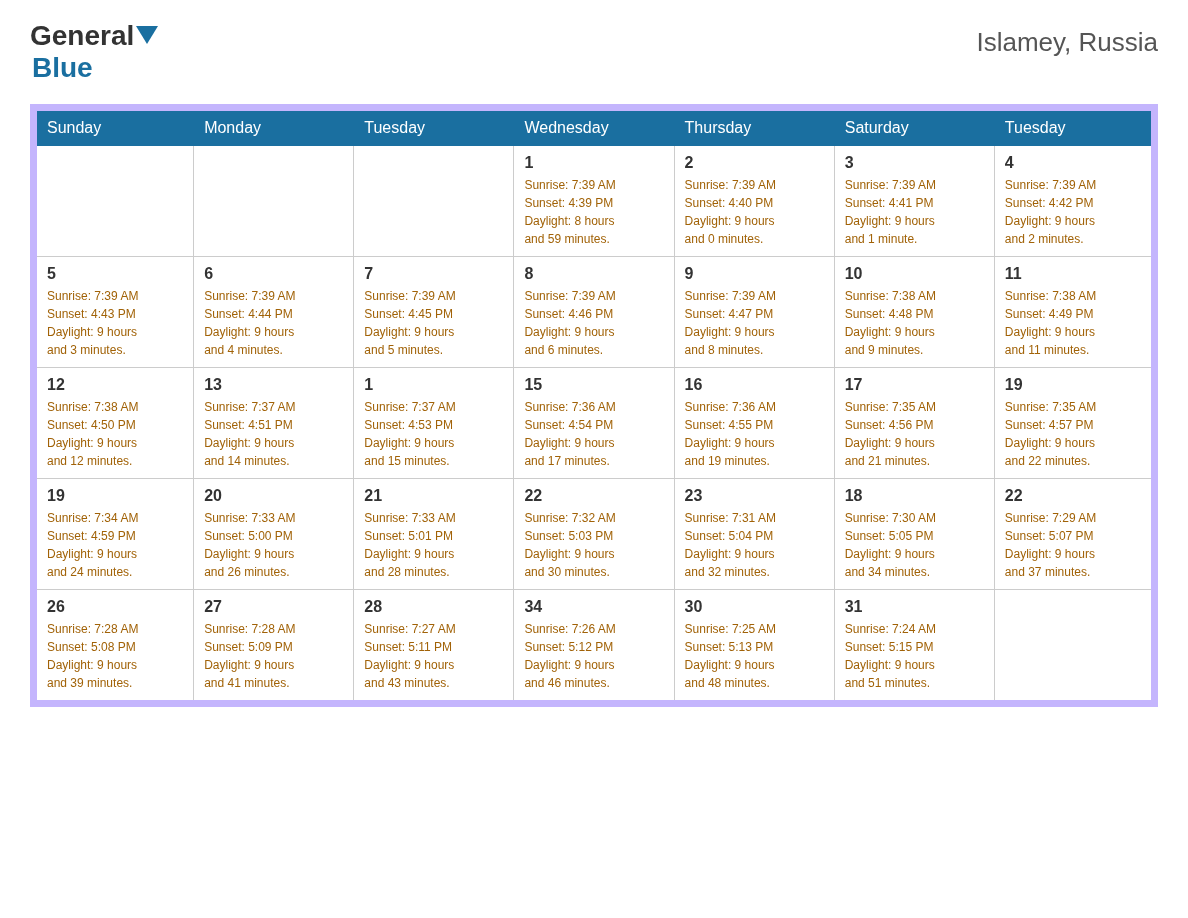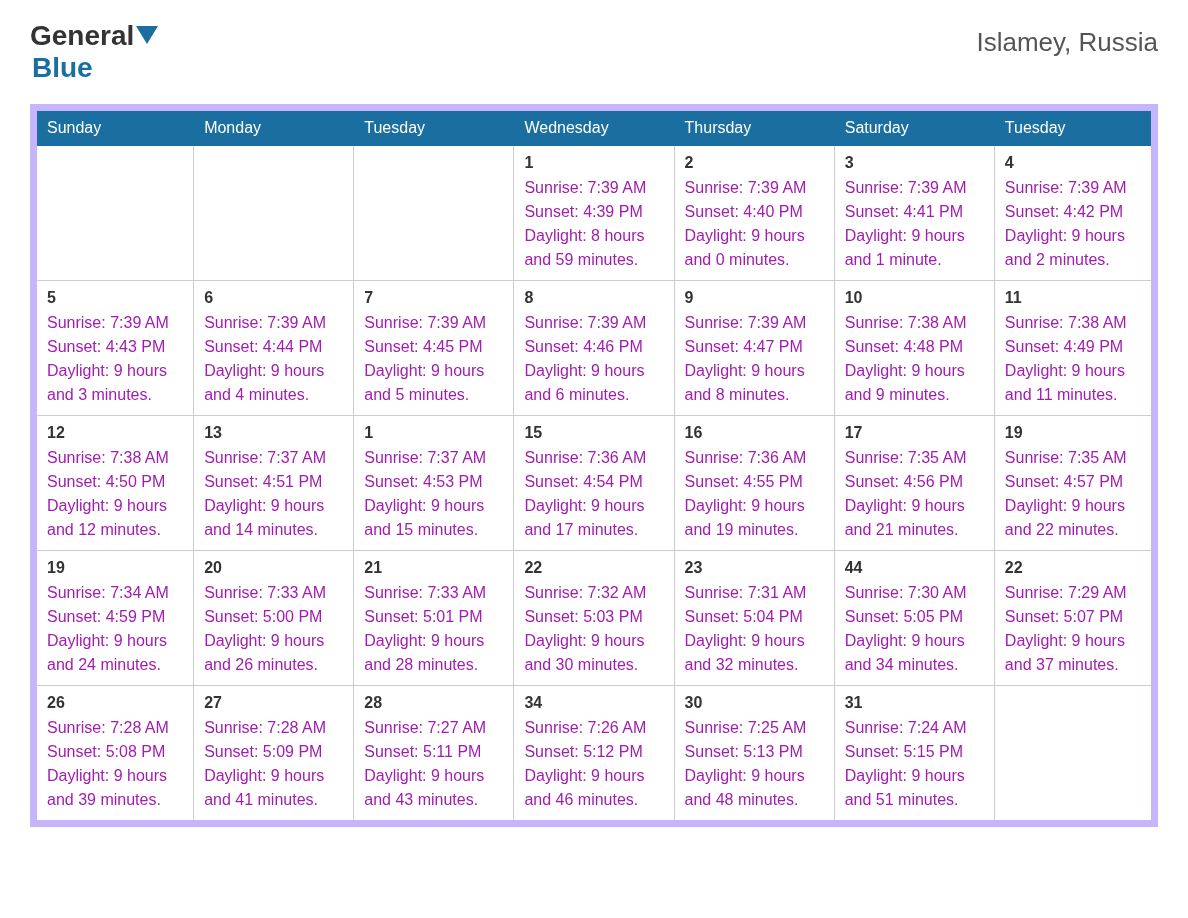--- a/index.html
+++ b/index.html
@@ -78,22 +78,22 @@
       font-size: 13px;
       color: #333;
     }
     .day-number {
       font-size: 16px;
       font-weight: bold;
       color: #333;
       margin-bottom: 4px;
     }
     .day-info {
-      font-size: 16px;
-      color: #a21caf;
+      font-size: 12px;
+      color: #a16207;
       line-height: 1.5;
     }
     .empty-cell {
       background: #fff;
     }
     tr td {
       height: 110px;
     }
   </style>
 </head>
@@ -225,21 +225,21 @@
         </td>
         <td>
           <div class="day-number">22</div>
           <div class="day-info">Sunrise: 7:32 AM<br>Sunset: 5:03 PM<br>Daylight: 9 hours<br>and 30 minutes.</div>
         </td>
         <td>
           <div class="day-number">23</div>
           <div class="day-info">Sunrise: 7:31 AM<br>Sunset: 5:04 PM<br>Daylight: 9 hours<br>and 32 minutes.</div>
         </td>
         <td>
-          <div class="day-number">44</div>
+          <div class="day-number">18</div>
           <div class="day-info">Sunrise: 7:30 AM<br>Sunset: 5:05 PM<br>Daylight: 9 hours<br>and 34 minutes.</div>
         </td>
         <td>
           <div class="day-number">22</div>
           <div class="day-info">Sunrise: 7:29 AM<br>Sunset: 5:07 PM<br>Daylight: 9 hours<br>and 37 minutes.</div>
         </td>
       </tr>
       <tr>
         <td>
           <div class="day-number">26</div>

